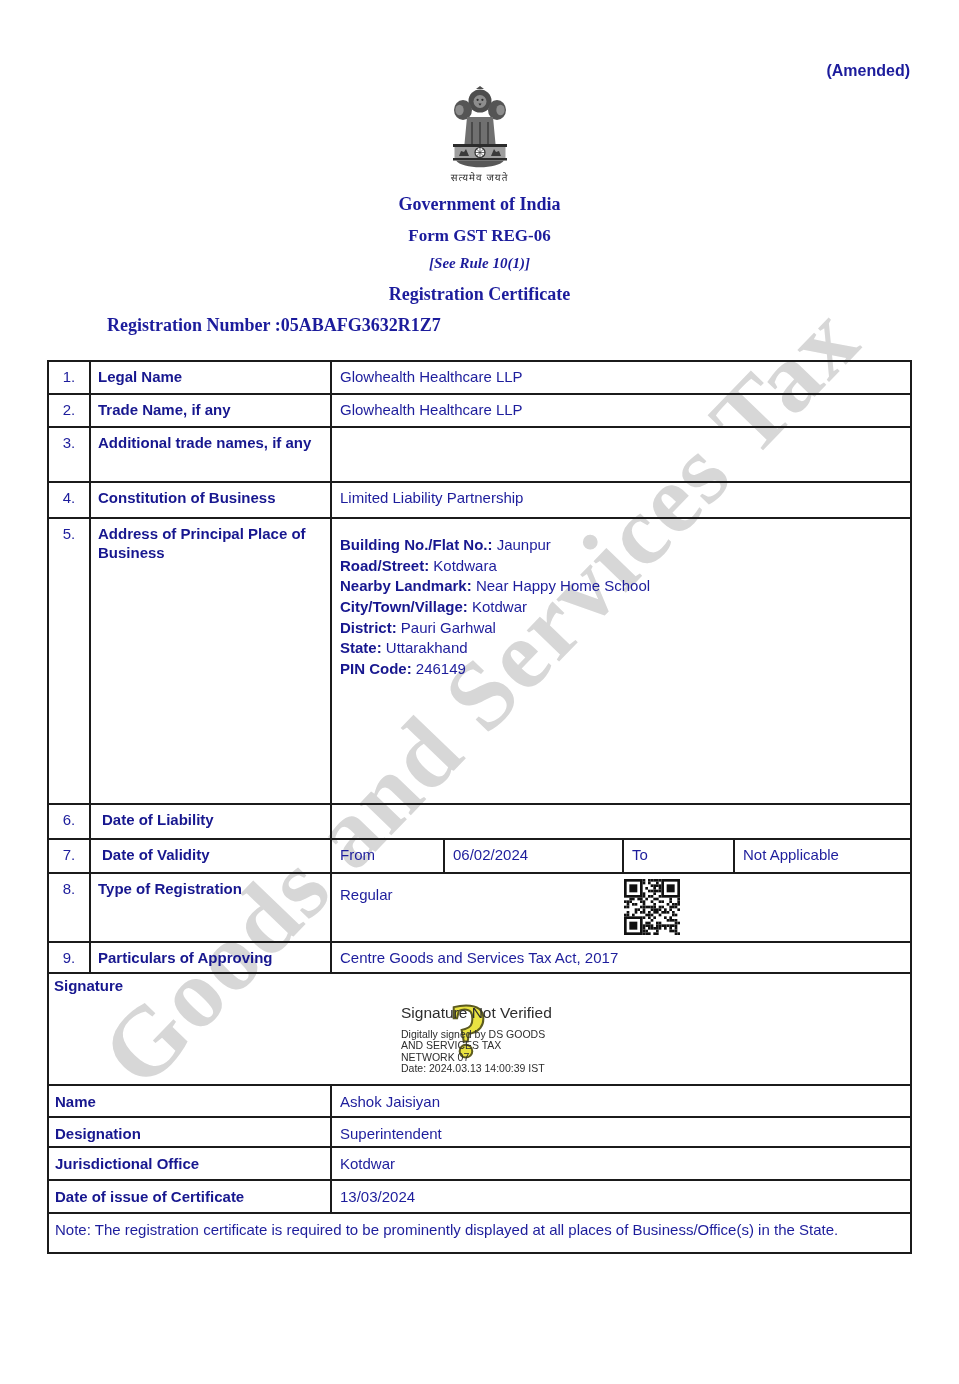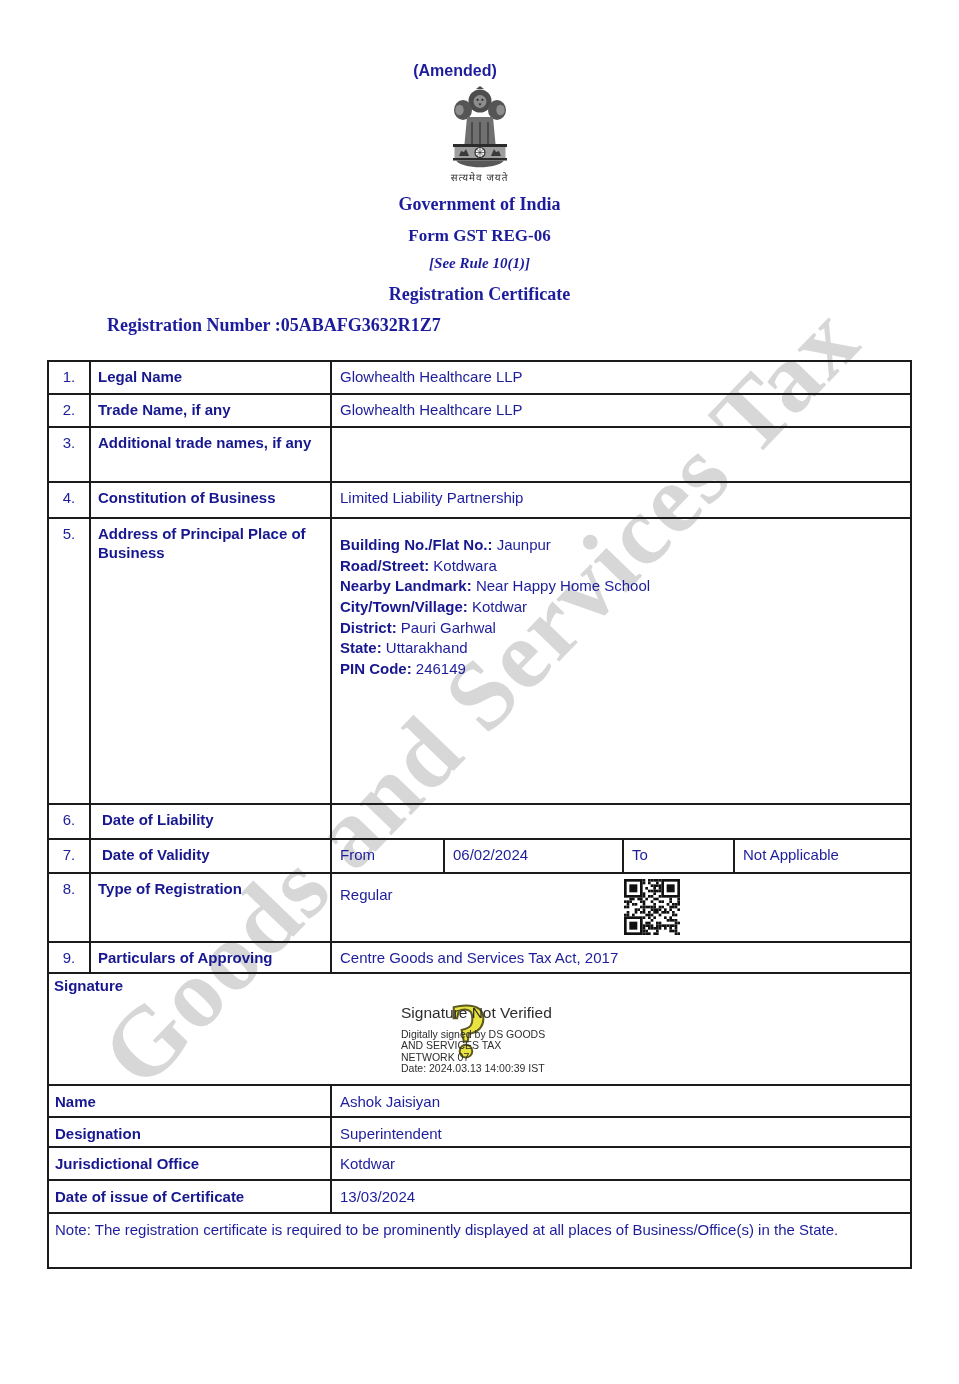--- a/index.html
+++ b/index.html
@@ -10,21 +10,21 @@
   }
   .watermark {
     position:absolute; left:-90px; top:640px; width:1140px;
     transform:rotate(-46deg); transform-origin:center center;
     font-family:"Liberation Serif", serif; font-weight:bold;
     font-size:98px; color:#d7d7d7; white-space:nowrap; text-align:center;
     z-index:0; letter-spacing:2px; user-select:none;
   }
   .content { position:relative; z-index:1; }
   .amended {
-    margin:62px 49px 0 0; text-align:center;
+    margin:62px 49px 0 0; text-align:right;
     font-weight:bold; font-size:16px; color:#1c1c9c;
   }
   .emblem-wrap { margin-top:6px; text-align:center; }
   .motto { font-size:10px; color:#2e2e2e; letter-spacing:1px; margin-top:-2px; }
   .h-serif {
     text-align:center; font-family:"Liberation Serif", serif;
     font-weight:bold; color:#1c1c9c;
   }
   .gov  { margin-top:10px; font-size:18px; }
   .form { margin-top:11px; font-size:17px; }
@@ -385,20 +385,20 @@
     </tr>
     <tr style="height:33px">
       <td class="flabel" colspan="2">Jurisdictional Office</td>
       <td class="fval" colspan="4">Kotdwar</td>
     </tr>
     <tr style="height:33px">
       <td class="flabel" colspan="2">Date of issue of Certificate</td>
       <td class="fval" colspan="4">13/03/2024</td>
     </tr>
 
-    <tr style="height:55px">
+    <tr style="height:40px">
       <td class="note-cell" colspan="6">Note: The registration certificate is required to be prominently displayed at all places of Business/Office(s) in the State.</td>
     </tr>
   </tbody>
     </table>
 
 
 </div>
 
 </body></html>

